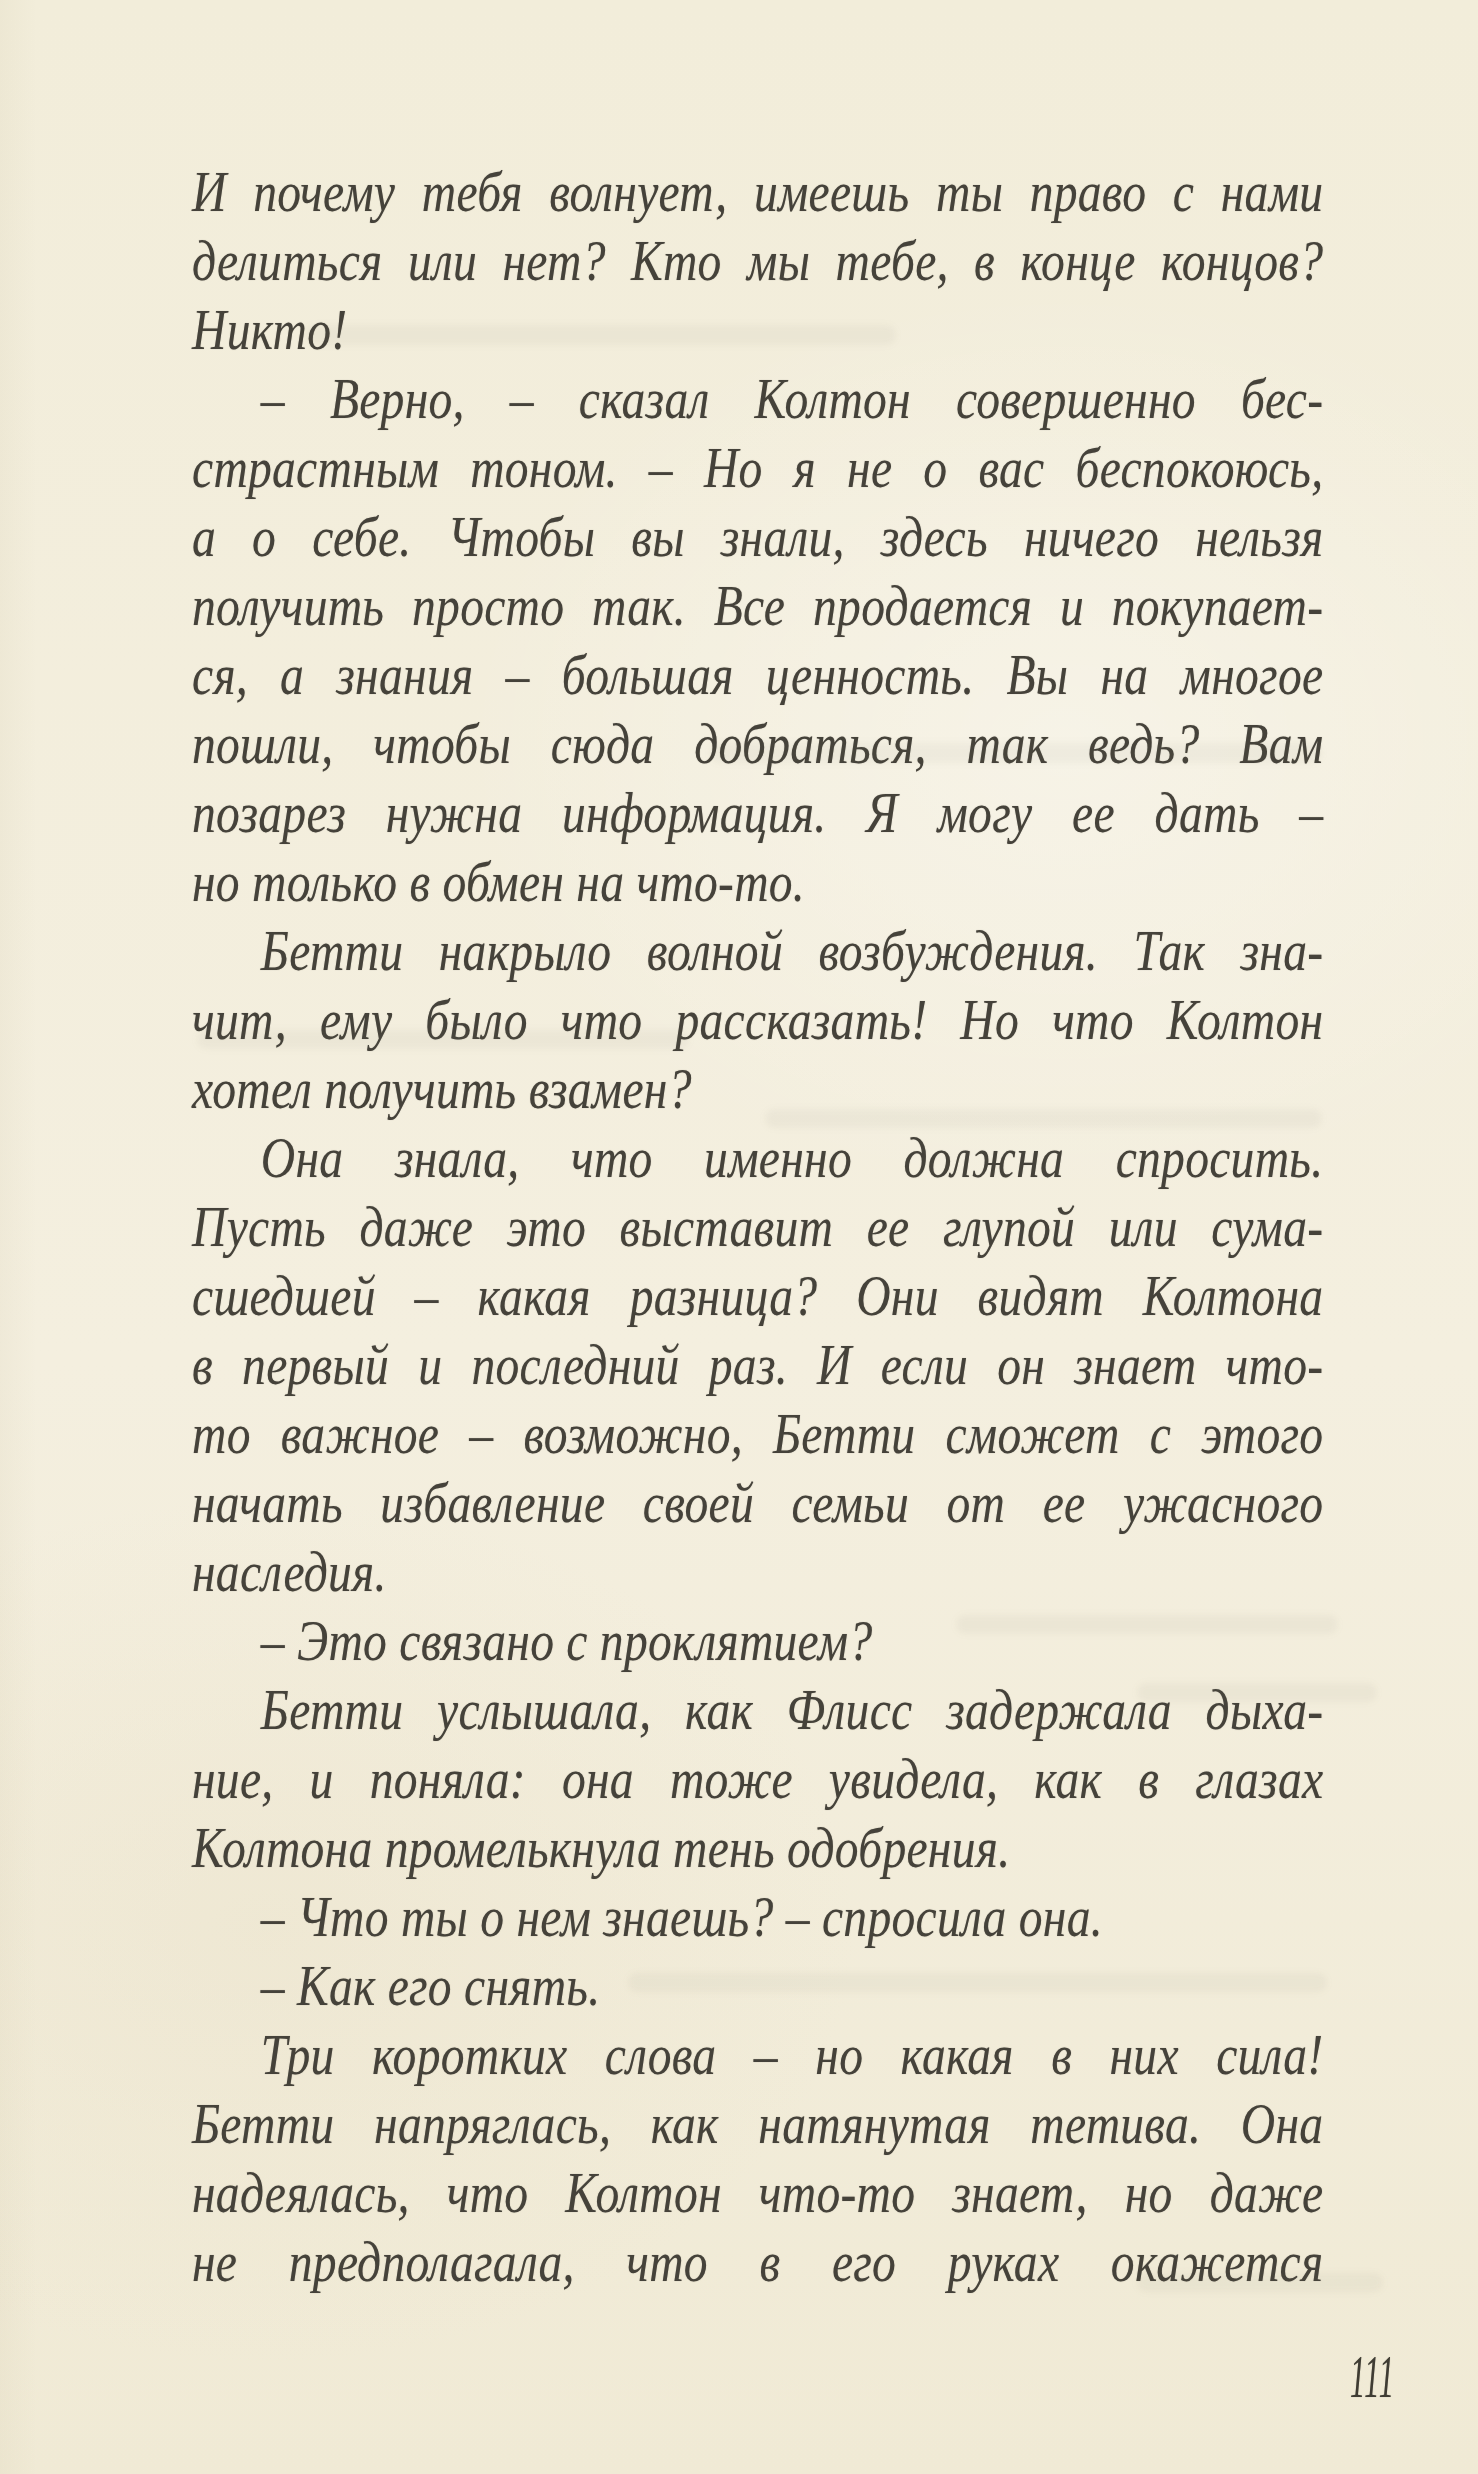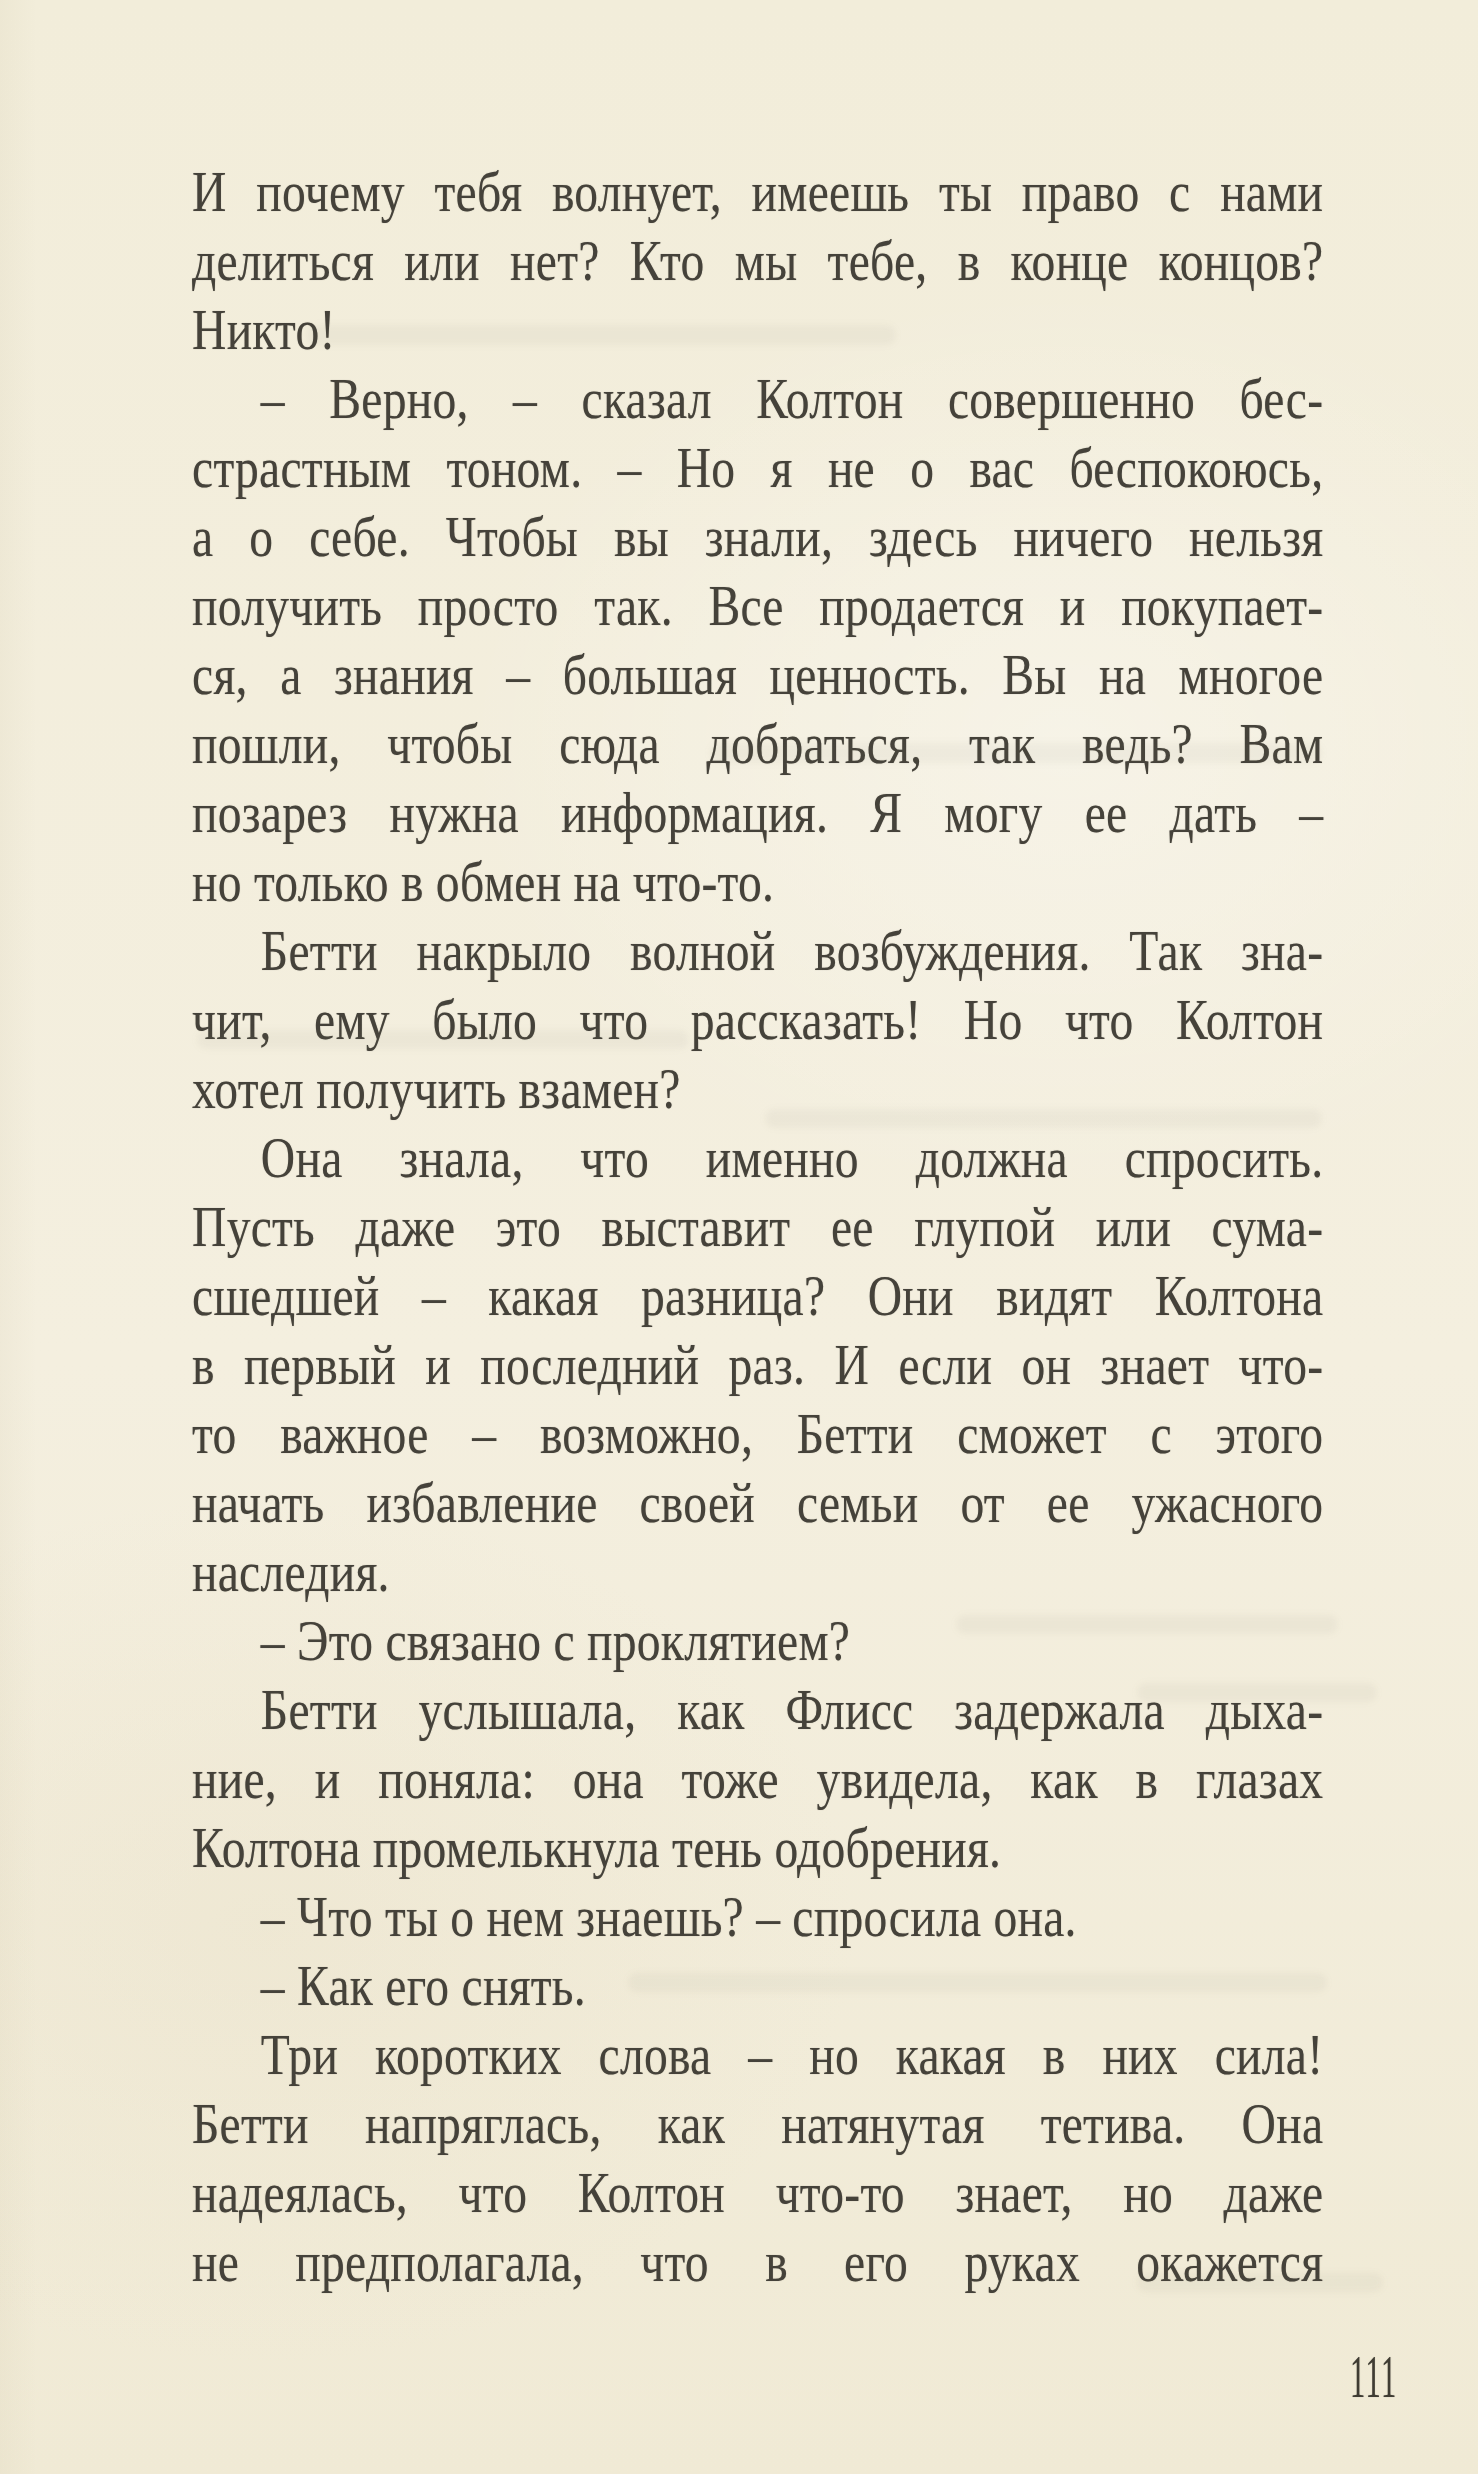--- a/index.html
+++ b/index.html
@@ -16,20 +16,21 @@
   
   .scan-page {
     position: absolute;
     inset: 0;
     background-color: #f3eedc;
     background-image:
       radial-gradient(874px 656px at 72% 30%, rgba(255,255,255,0.30), rgba(255,255,255,0) 70%),
       radial-gradient(820px 601px at 18% 78%, rgba(230,220,194,0.28), rgba(230,220,194,0) 72%),
       linear-gradient(90deg, rgba(193,182,150,0.10) 0%, rgba(193,182,150,0) 2.5%),
       linear-gradient(180deg, #f2edda 0%, #f4efdf 55%, #f0ead5 100%);
+    font-style: italic;
   }
   
   .text-block {
     position: absolute;
     left: 192px;
     top: 158px;
     width: 1331px;
     transform: scaleX(0.85);
     transform-origin: left top;
     font-size: 56px;

